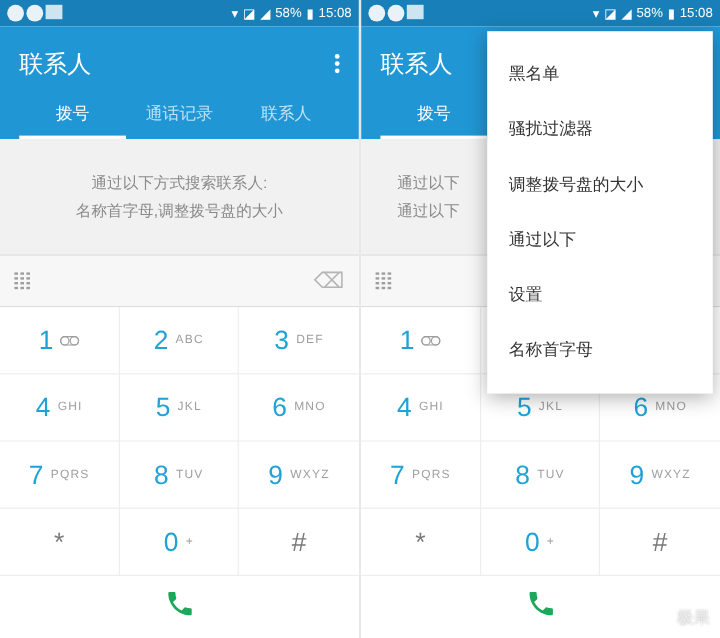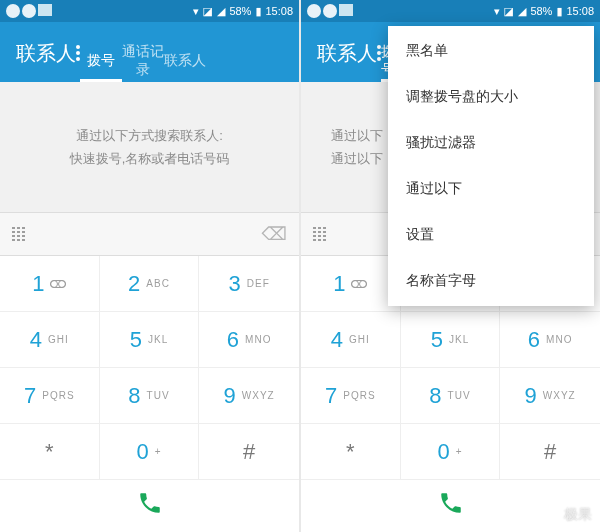--- a/index.html
+++ b/index.html
@@ -34,21 +34,21 @@
   .status-left { display: flex; gap: 2px; }
   .status-right { margin-left: auto; display: flex; align-items: center; gap: 4px; }
   .circle-icon { width:14px; height:14px; border-radius:50%; background:#fff; opacity:.9; display:inline-block; }
   .sq-icon { width:14px; height:12px; background:#cce5f0; display:inline-block; }
   
   .header {
     background: #2196d4;
     color: #fff;
     padding: 14px 16px 0 16px;
     display: flex;
-    flex-direction: row;
+    flex-direction: column;
   }
   .header-top {
     display: flex;
     align-items: center;
     justify-content: space-between;
     height: 34px;
   }
   .header-title { font-size: 20px; font-weight: 400; }
   .dots { width: 4px; height: 16px; display:flex; flex-direction:column; justify-content:space-between; align-items:center; cursor:pointer; }
   .dots span { width:4px; height:4px; background:#fff; border-radius:50%; }
@@ -123,25 +123,25 @@
     align-items: center;
     justify-content: center;
     background: #fff;
   }
   .callbtn { color:#1aa85a; font-size:26px; cursor:pointer; }
   
   .menu {
     position: absolute;
     right: 6px;
     top: 26px;
-    width: 206px;
+    width: 188px;
     background: #fff;
     box-shadow: 0 4px 16px rgba(0,0,0,.3);
     z-index: 10;
-    padding: 2px 0;
+    padding: 13px 0;
   }
   .menu-item {
     padding: 14px 18px;
     font-size: 14px;
     color: #333;
     cursor: pointer;
   }
   
   .watermark {
     position: absolute;
@@ -191,21 +191,21 @@
     <div class="tabs">
       <div class="tab active">拨号</div>
       <div class="tab">通话记录</div>
       <div class="tab">联系人</div>
     </div>
   </div>
 
   <div class="content">
     <div>
       <div>通过以下方式搜索联系人:</div>
-      <div>快速拨号,名称或者电话号码</div>
+      <div>名称首字母,调整拨号盘的大小</div>
     </div>
   </div>
 
   <div class="inputrow">
     <div class="grid-icon">
       <span></span>
         <span></span>
         <span></span>
         <span></span>
         <span></span>
@@ -388,22 +388,22 @@
   <div class="callrow">
     <div class="callbtn">
       <svg width="26" height="26" viewBox="0 0 24 24">
           <path fill="#1aa85a" d="M6.6 10.8c1.4 2.8 3.8 5.1 6.6 6.6l2.2-2.2c.3-.3.7-.4 1-.2 1.1.4 2.3.6 3.6.6.6 0 1 .4 1 1V20c0 .6-.4 1-1 1C10.6 21 3 13.4 3 4c0-.6.4-1 1-1h3.5c.6 0 1 .4 1 1 0 1.2.2 2.4.6 3.6.1.4 0 .8-.2 1l-2.3 2.2z"></path>
         </svg>
     </div>
   </div>
 
   <div class="menu">
     <div class="menu-item">黑名单</div>
+    <div class="menu-item">骚扰过滤器</div>
     <div class="menu-item">调整拨号盘的大小</div>
-    <div class="menu-item">骚扰过滤器</div>
     <div class="menu-item">通过以下</div>
     <div class="menu-item">设置</div>
     <div class="menu-item">名称首字母</div>
   </div>
 </div>
 
 <div class="watermark">
   <span class="wm-icon"></span>
   <span>极果</span>
 </div>

